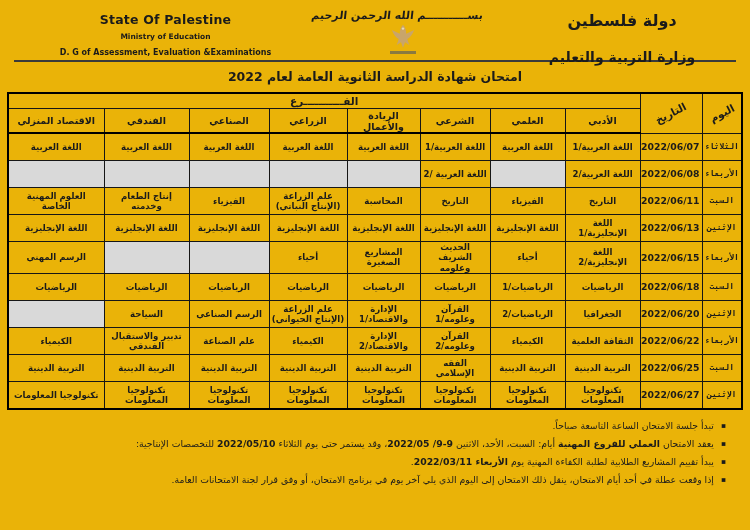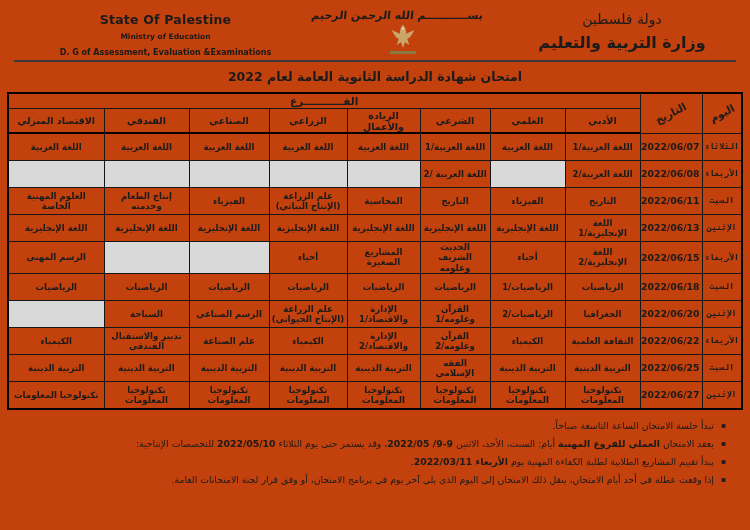--- a/index.html
+++ b/index.html
@@ -1,33 +1,33 @@
 <!DOCTYPE html>
 <html lang="ar"><head>
 <meta charset="utf-8">
 <style>
   html,body{margin:0;padding:0;background:#e9e9e7;}
   .page{
-    width:750px;height:530px;background:#c2410c;position:relative;
+    width:750px;height:530px;background:#eab308;position:relative;
     font-family:"DejaVu Sans",sans-serif;color:#1b1b1b;overflow:hidden;
     box-shadow:0 0 4px rgba(0,0,0,.25);
   }
   
   .doc-header{display:flex;justify-content:space-between;align-items:flex-start;padding:9px 28px 0 48px;height:48px;}
   .h-left{text-align:center;width:235px;padding-top:3px;}
   .h-left .l1{font-size:12.5px;font-weight:bold;letter-spacing:.2px;}
   .h-left .l2{font-size:7.5px;font-weight:bold;margin-top:5px;}
   .h-left .l3{font-size:8px;font-weight:bold;margin-top:7px;white-space:nowrap;}
   .h-center{text-align:center;width:160px;}
   .bismillah{font-size:11px;font-weight:bold;white-space:nowrap;direction:rtl;transform:skewX(-6deg);}
   .emblem-wrap{margin-top:1px;line-height:0;}
   .emblem-banner{width:26px;height:3px;background:#8a7a40;margin:1px auto 0;}
   .h-right{text-align:center;width:200px;direction:rtl;padding-top:2px;}
-  .h-right .r1{font-size:14px;font-weight:normal;}
-  .h-right .r2{font-size:16px;font-weight:bold;margin-top:6px;}
+  .h-right .r1{font-size:16px;font-weight:bold;}
+  .h-right .r2{font-size:14px;font-weight:bold;margin-top:19px;}
   .h-right .r3{font-size:8.8px;font-weight:bold;margin-top:5px;white-space:nowrap;}
   .header-rule{border-top:2px solid #3a3a3a;margin:3px 14px 0;}
   
   .title-block{text-align:center;direction:rtl;margin-top:7px;}
   .title1{font-size:12.5px;font-weight:bold;}
   .title2{font-size:11.5px;font-weight:bold;margin-top:7px;}
   
   table.exam{direction:rtl;border-collapse:collapse;margin:8px auto 0;width:734px;table-layout:fixed;border:2px solid #000;}
   table.exam th,table.exam td{border:1px solid #161616;padding:0 2px;text-align:center;vertical-align:middle;overflow:hidden;}
   tr.branch-span-row th{height:14px;font-size:10.5px;font-weight:bold;border-bottom:1px solid #161616;}

